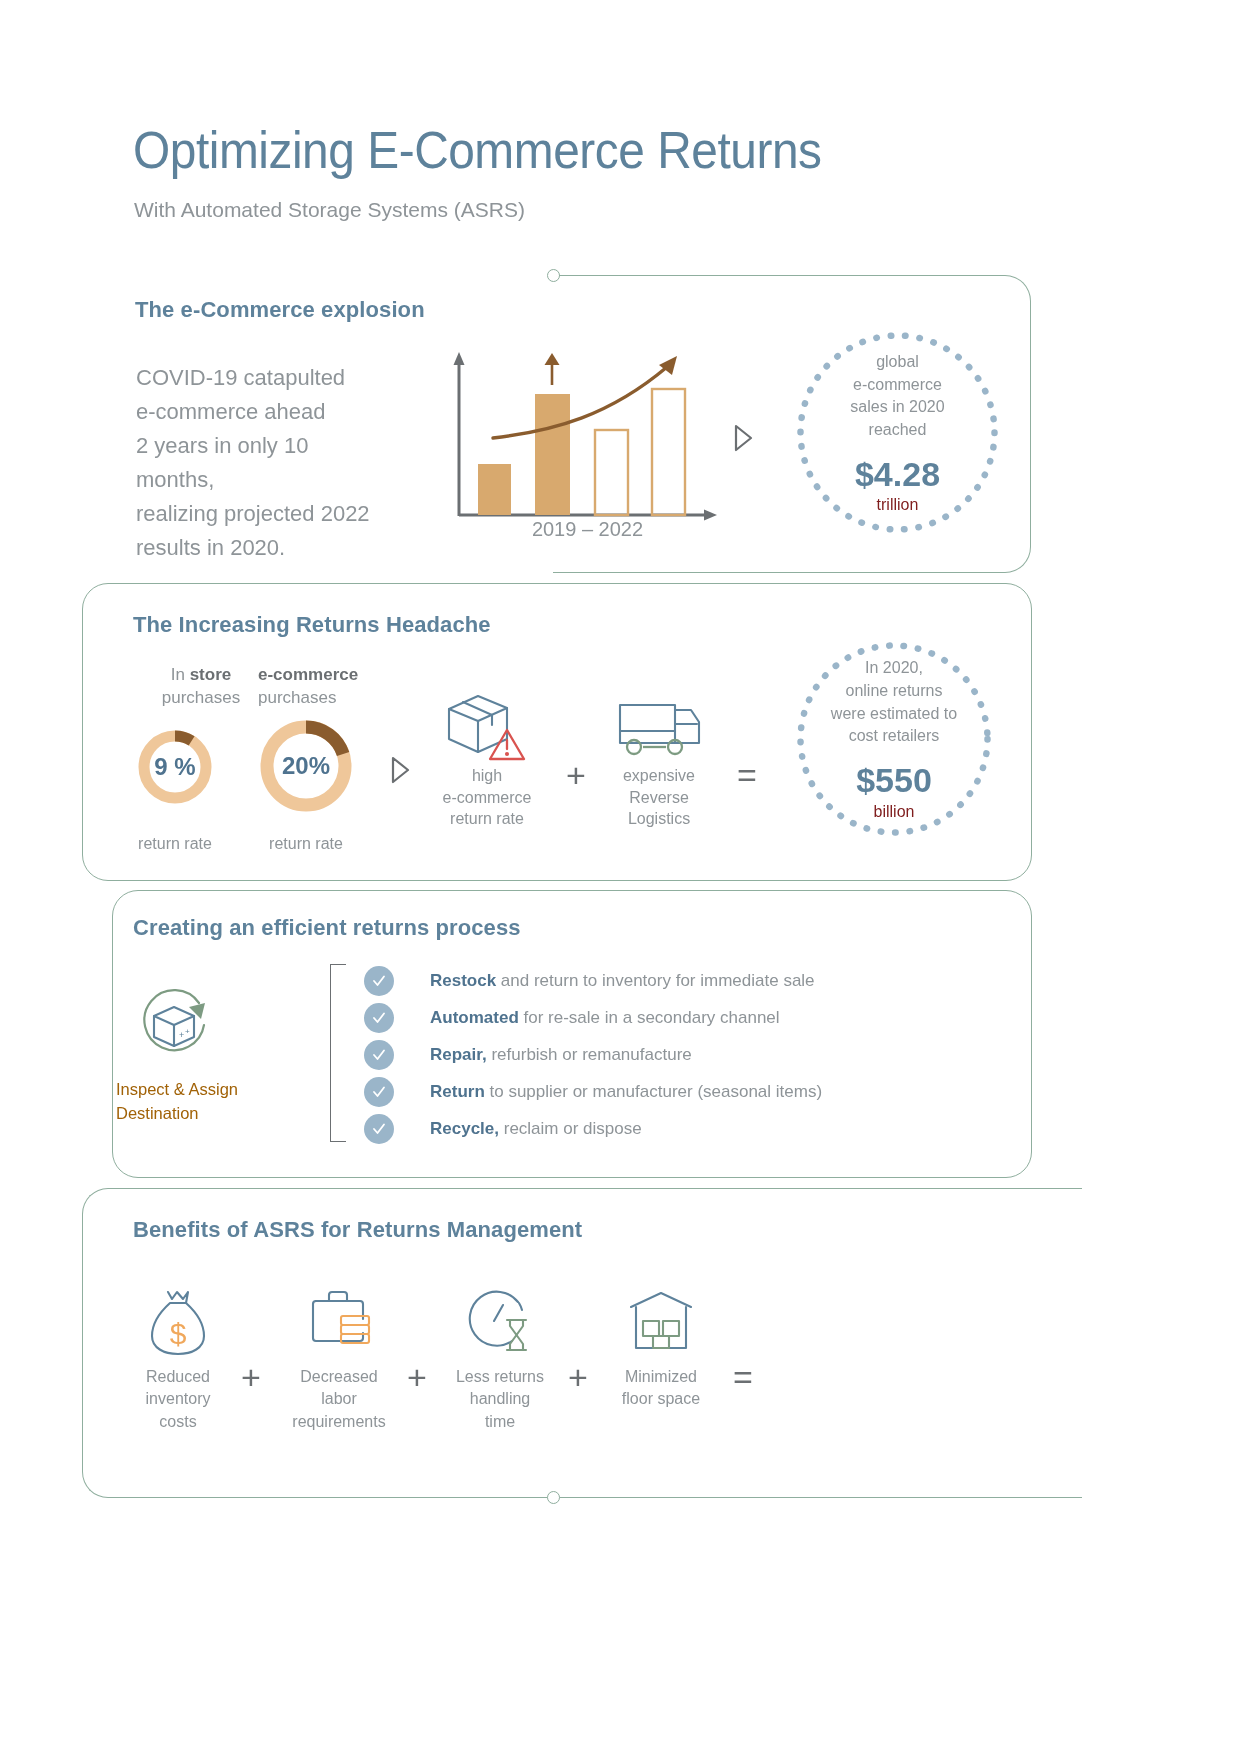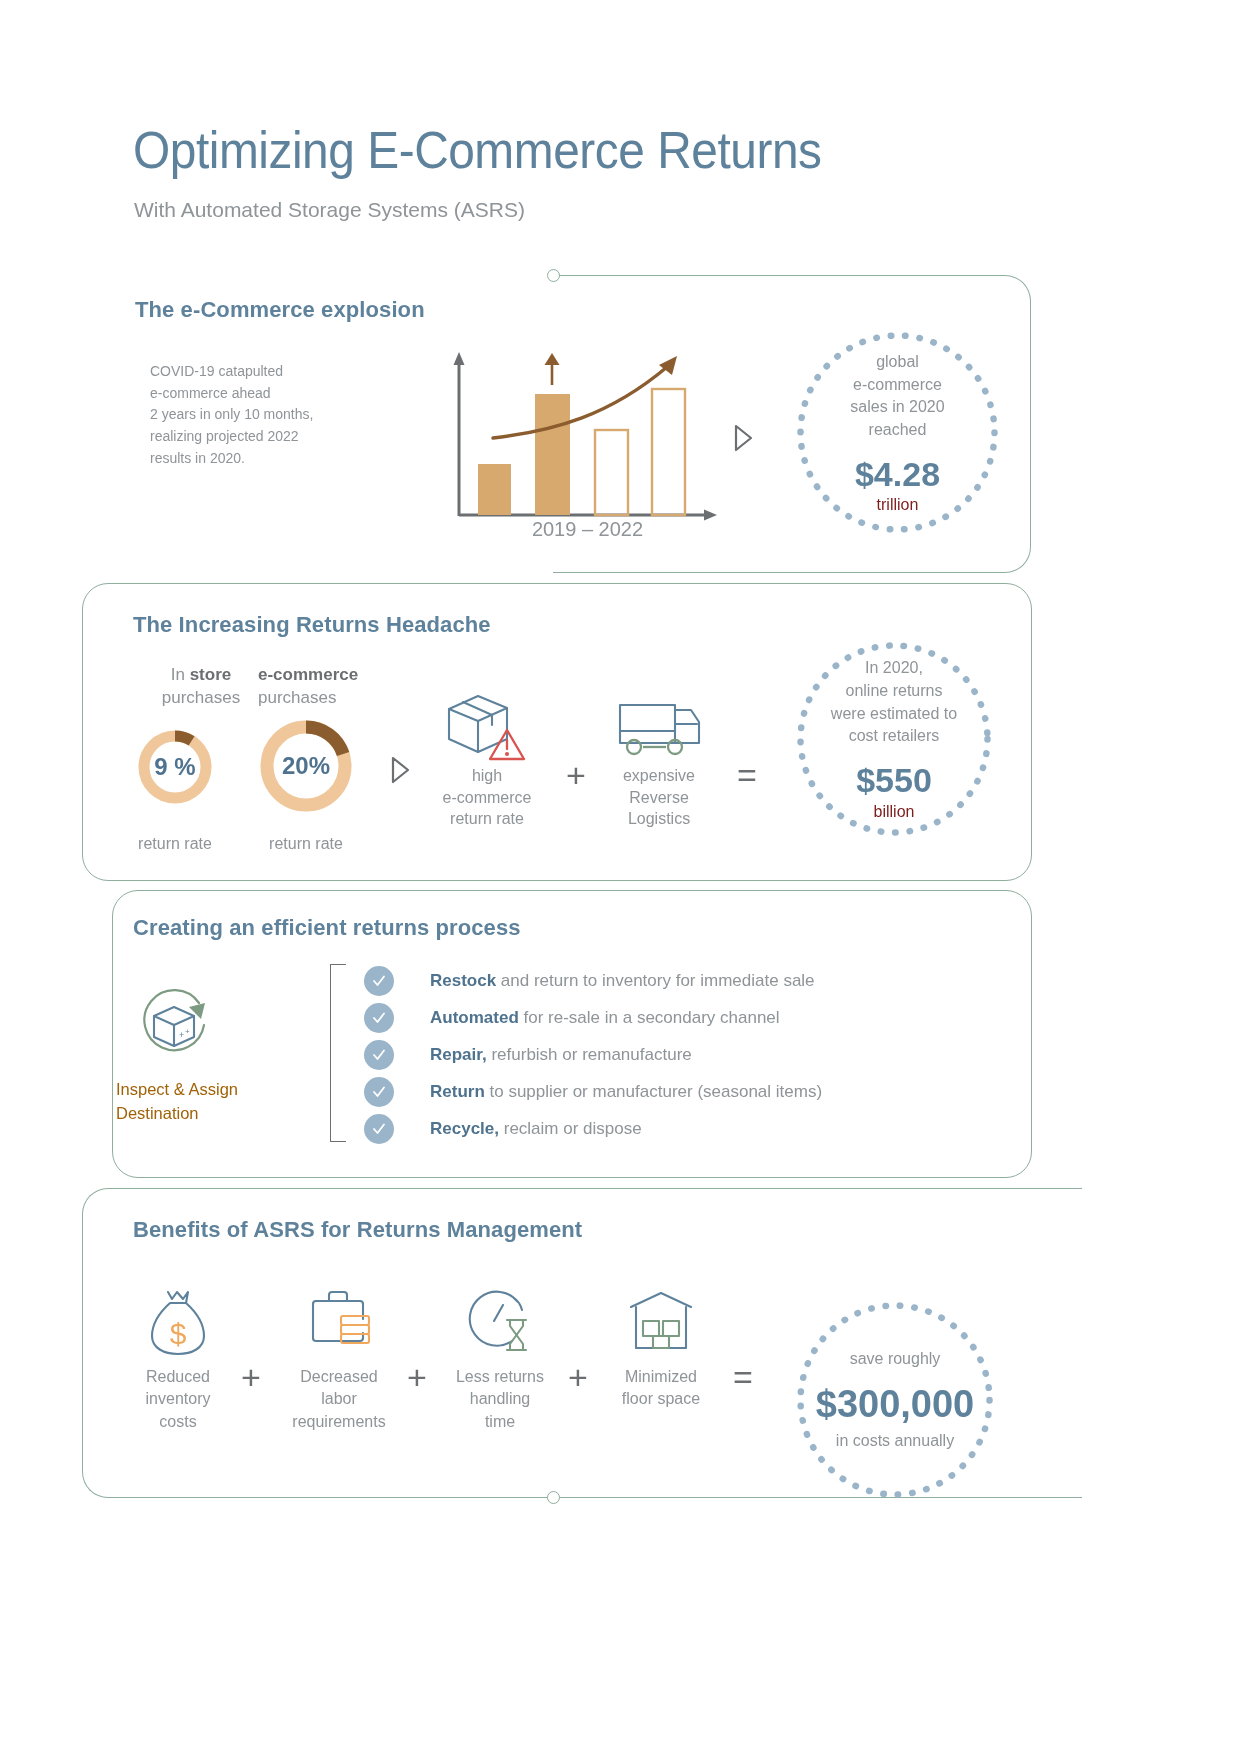--- a/index.html
+++ b/index.html
@@ -53,21 +53,21 @@
 
   
   .sec-head {
     position: absolute;
     font-size: 22px; font-weight: 700; color: #5e829b;
     letter-spacing: 0.1px;
   }
 
   
   .body-text {
-    position: absolute; font-size: 14px; color: #8e9498; line-height: 1.55; margin-left: 14px;
+    position: absolute; font-size: 22px; color: #8e9498; line-height: 1.55;
   }
   .caption { font-size: 16px; color: #8e9498; text-align: center; line-height: 1.35; }
 
   
   .dotcircle { position: absolute; }
   .dotcircle svg { display: block; }
   .dc-inner {
     position: absolute; inset: 0; display: flex; flex-direction: column;
     align-items: center; justify-content: center; text-align: center;
   }
@@ -422,24 +422,14 @@
       </svg>
     </div>
     <div class="benefit-cap">
       <div>Minimized</div>
       <div>floor space</div>
     </div>
   </div>
 
   <div class="op" style="left:733px; top:1360px;">=</div>
 
-  <div class="dotcircle" style="left:795px; top:1300px; width:200px; height:200px;">
-    <svg width="200" height="200" viewBox="0 0 200 200">
-      <circle cx="100" cy="100" r="94.5" fill="none" stroke="#9ab5c9" stroke-width="6.5" stroke-linecap="round" stroke-dasharray="0.5 14"></circle>
-    </svg>
-    <div class="dc-inner">
-      <div class="dc-line">save roughly</div>
-      <div class="dc-big" style="font-size:38px;">$300,000</div>
-      <div class="dc-line">in costs annually</div>
-    </div>
-  </div>
 
 </div>
 
 </body></html>

